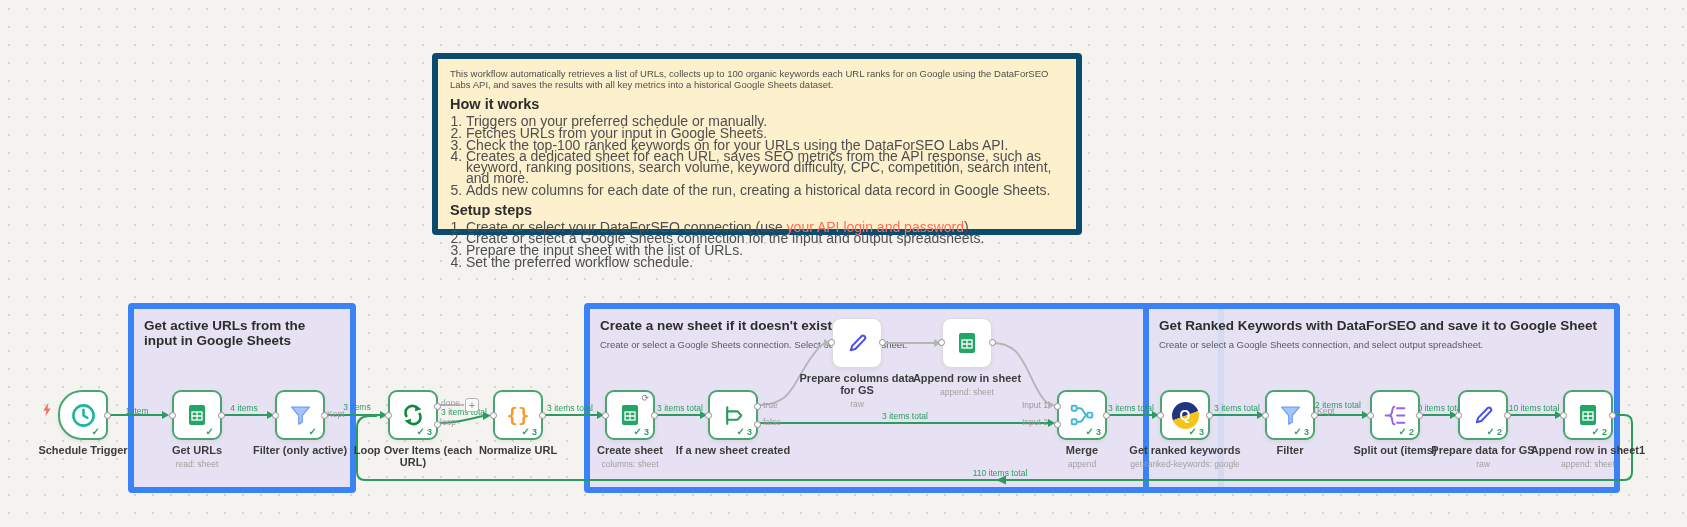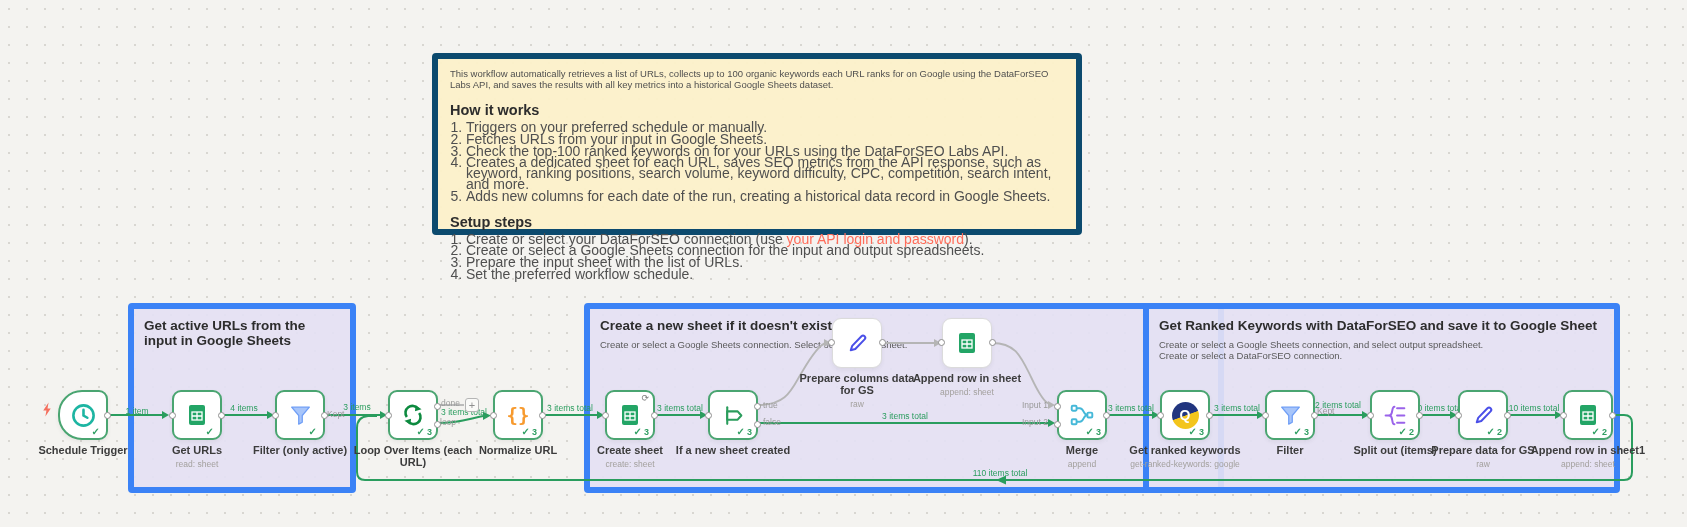--- a/index.html
+++ b/index.html
@@ -11,21 +11,21 @@
     background-size:18px 18px;
     position:relative; overflow:hidden; color:#3f3f3f;
   }
   .canvas { position:absolute; inset:0; }
 
   
   .sticky { position:absolute; border-radius:4px; }
   .sticky-yellow { background:rgba(252,240,202,0.96); border:6px solid #0c4a6e; padding:9px 12px; }
   .sticky-purple { background:rgba(228,225,243,0.92); border:6px solid #3b82f6; padding:7px 10px;margin-top:26px; }
   .sticky-yellow p.intro { font-size:9.5px; line-height:11px; color:#4f4f4f; margin-bottom:4px; }
-  .sticky-yellow h2 { font-size:14.5px; font-weight:bold; color:#2d2d2d; margin:12px 0 4px 0; }
+  .sticky-yellow h2 { font-size:14.5px; font-weight:bold; color:#2d2d2d; margin:6px 0 4px 0; }
   .sticky-yellow ol { margin-left:16px; font-size:14px; line-height:10.8px; color:#4f4f4f; }
   .sticky-yellow ol li { margin-bottom:1px; }
   .sticky-purple h3 { font-size:13.5px; font-weight:bold; color:#2d2d2d; line-height:15px; margin:2px 0 6px 0; }
   .sticky-purple .body { font-size:9.5px; line-height:11px; color:#5a5a5a; }
   a.coral { color:#ff6d5a; text-decoration:none; }
 
   
   .node { position:absolute; width:50px; height:50px; background:#fff; border:2px solid #4aa571;
           border-radius:9px; box-shadow:0 2px 4px rgba(60,60,60,0.07); z-index:4;
           display:flex; align-items:center; justify-content:center; }
@@ -92,21 +92,20 @@
 
   <div class="sticky sticky-purple" style="left:584px; top:277px; width:640px; height:190px;">
     <h3>Create a new sheet if it doesn't exist</h3>
     <div class="body">Create or select a Google Sheets connection. Select output spreadsheet.</div>
   </div>
 
   <div class="sticky sticky-purple" style="left:1143px; top:277px; width:477px; height:190px;">
     <h3>Get Ranked Keywords with DataForSEO and save it to Google Sheet</h3>
     <div class="body">
       <div>Create or select a Google Sheets connection, and select output spreadsheet.</div>
-      <div>Create or select a DataForSEO connection.</div>
     </div>
   </div>
 
   <svg class="wires" width="1687" height="527">
     <g stroke="#2a9d5e" stroke-width="2" fill="none">
       <path d="M108 415 H162"></path>
       <path d="M222 415 H267"></path>
       <path d="M325 415 H380"></path>
       <path d="M438 423 C458 423 468 419 483 416"></path>
       <path d="M543 415 H597"></path>
@@ -235,21 +234,21 @@
     <span class="refresh-badge">⟳</span>
     <svg width="24" height="24" viewBox="0 0 24 24">
         <rect x="4" y="2" width="16" height="20" rx="2" fill="#23a566"></rect>
         <rect x="7" y="9" width="10" height="8" fill="none" stroke="#fff" stroke-width="1.3"></rect>
         <path d="M7 13h10M12 9v8" stroke="#fff" stroke-width="1.3"></path>
       </svg>
     <span class="check"><span>✓</span><span class="cnt">3</span></span>
     <span class="port in"></span>
       <span class="port out"></span>
   </div>
-  <div class="node-label" style="left:565px;"><span>Create sheet</span><div class="node-sublabel">create: sheet</div></div>
+  <div class="node-label" style="left:565px;"><span>Create sheet</span><div class="node-sublabel">columns: sheet</div></div>
 
   <div class="node" style="left:708px; top:390px;">
     <svg width="25" height="25" viewBox="0 0 24 24">
       <path d="M6 4v16" stroke="#2a9d5c" stroke-width="2" fill="none" stroke-linecap="round"></path>
       <path d="M6 8h10l3.5 4-3.5 4H6z" fill="#fff" stroke="#2a9d5c" stroke-width="2" stroke-linejoin="round"></path>
     </svg>
     <span class="check"><span>✓</span><span class="cnt">3</span></span>
     <span class="port in"></span>
     <span class="port out p1"></span>
     <span class="port out p2"></span>

